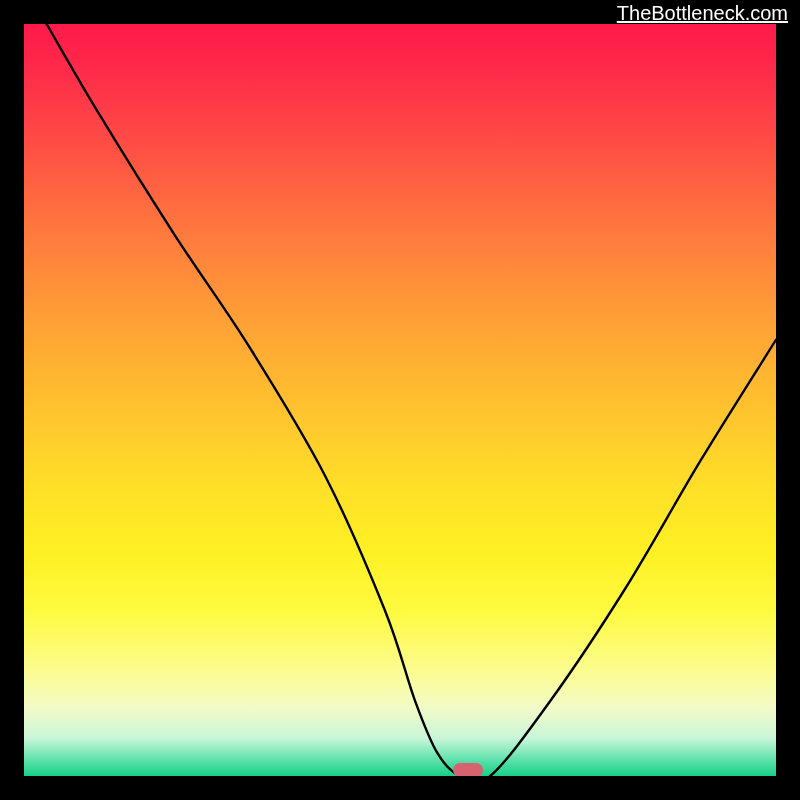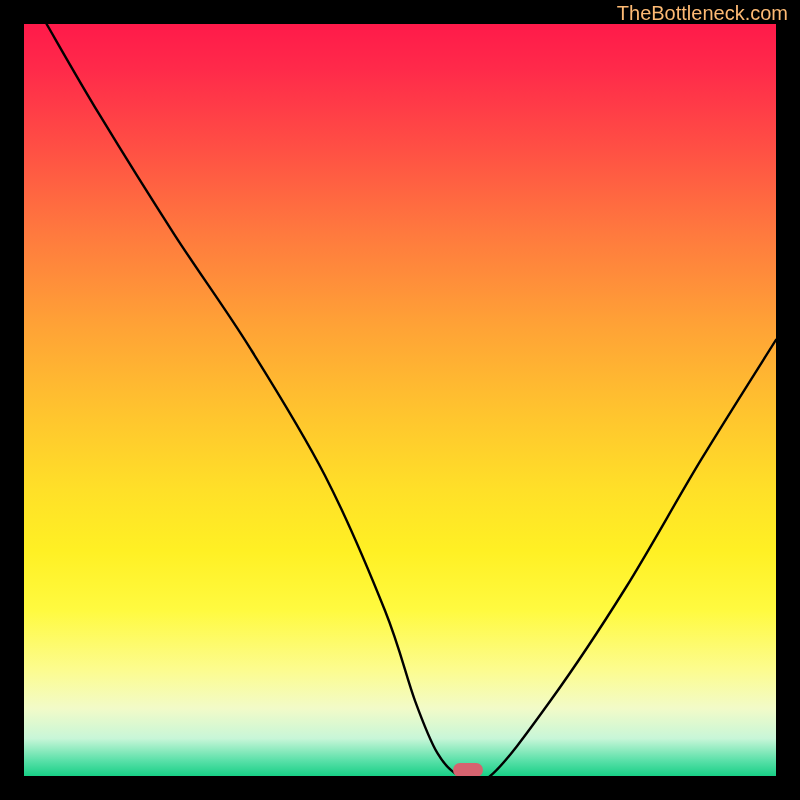--- a/index.html
+++ b/index.html
@@ -8,24 +8,25 @@
     height: 800px;
     background: #000;
     position: relative;
     font-family: Arial, sans-serif;
     overflow: hidden;
   }
   .watermark {
     position: absolute;
     top: 2px;
     right: 12px;
-    color: #fdba74;
+    color: #ffffff;
     font-size: 20px;
     font-weight: 500;
     z-index: 10;
+    text-decoration: underline;
   }
   .plot-area {
     position: absolute;
     left: 24px;
     top: 24px;
     width: 752px;
     height: 752px;
     overflow: hidden;
   }
   .gradient-bg {

